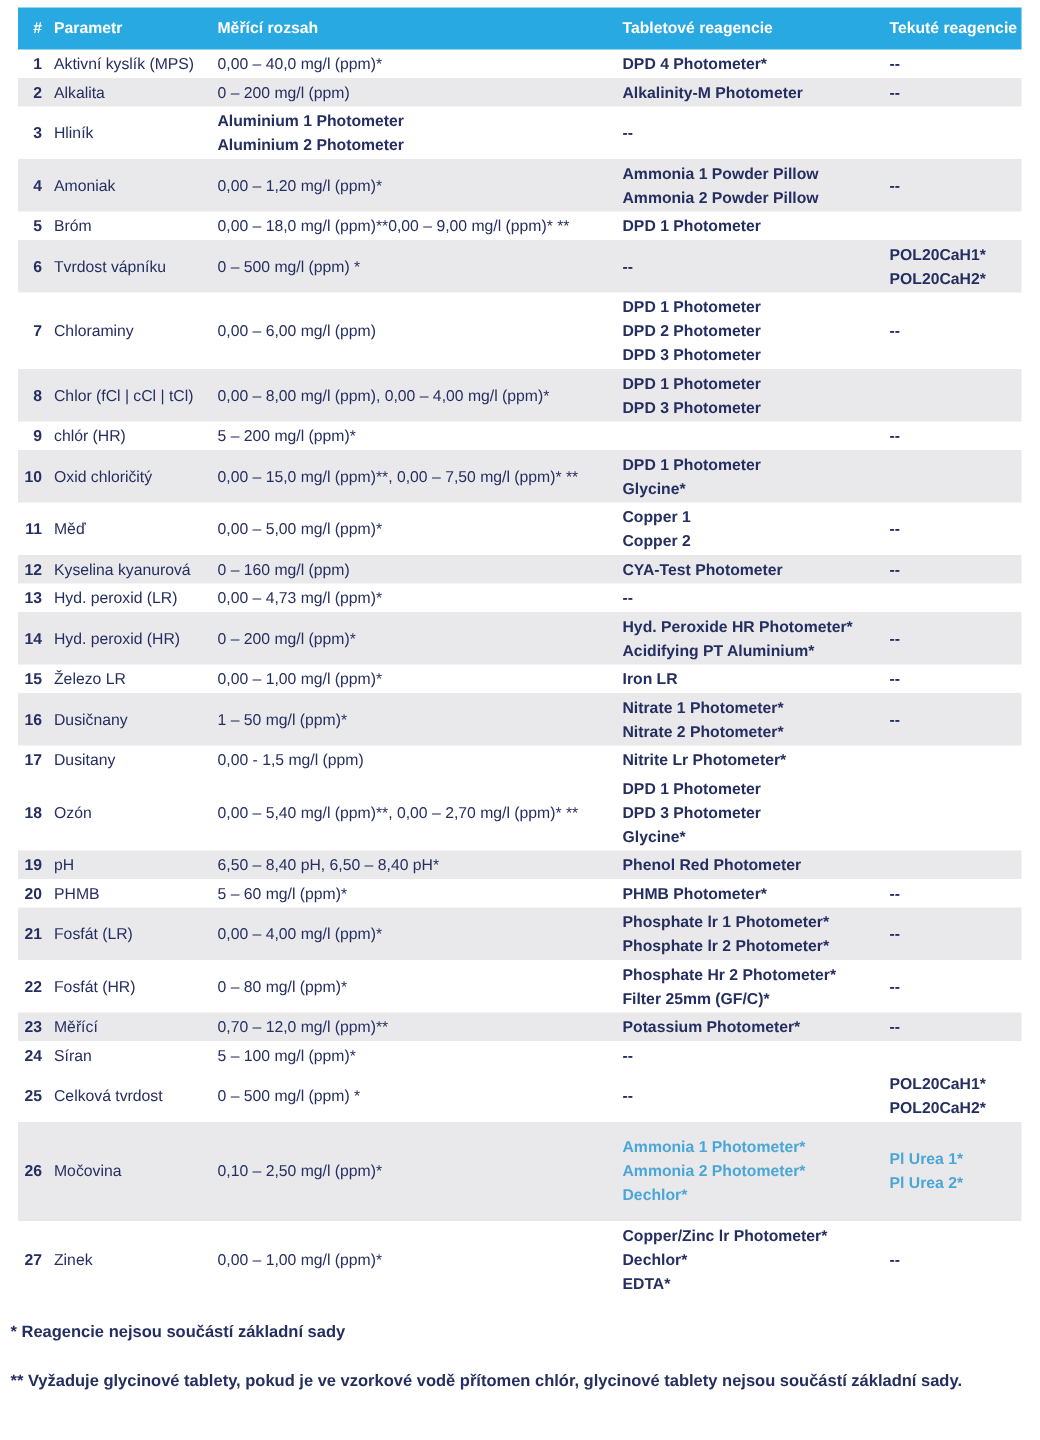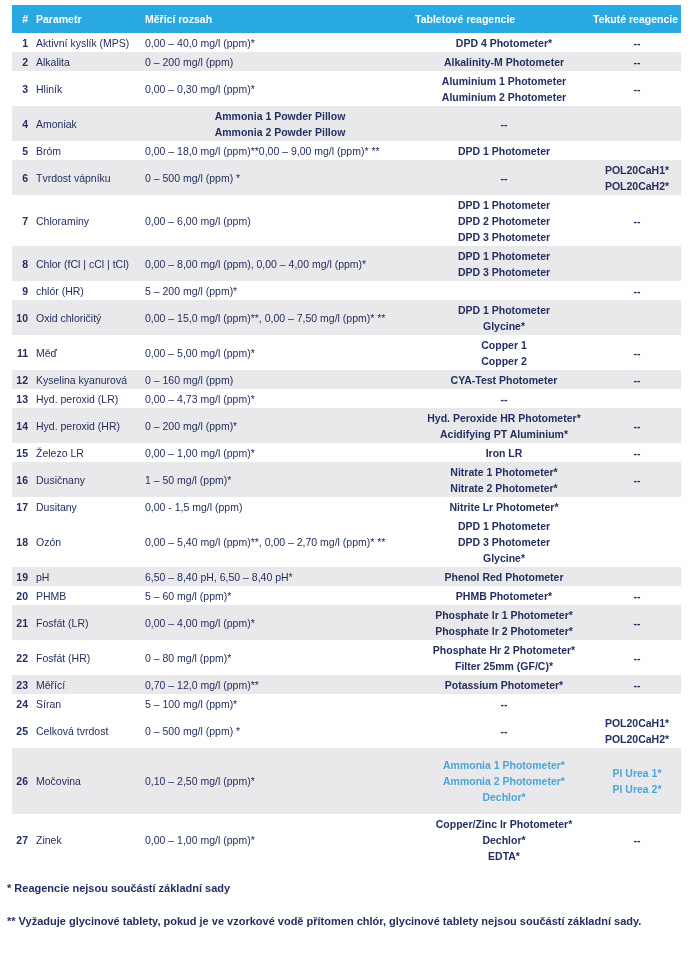--- a/index.html
+++ b/index.html
@@ -49,21 +49,20 @@
     padding-right: 8px;
     align-self: center;
   }
   .cell-param, .cell-range {
     font-weight: 400;
     align-self: center;
   }
   .cell-tablet, .cell-liquid {
     font-weight: 700;
     align-self: center;
-    text-align: center;
   }
   .tbl-row.highlight .cell-tablet .line,
   .tbl-row.highlight .cell-liquid .line {
     color: #4ba6d8;
   }
   .footnotes {
     margin: 16px 12px 0 7px;
   }
   .footnote {
     font-size: 11px;
@@ -107,33 +106,33 @@
             <div class="line">Alkalinity-M Photometer</div>
           </div>
     <div class="cell-liquid">
             <div class="line">--</div>
           </div>
   </div>
 
   <div class="grid tbl-row" data-row="3">
     <div class="cell-num">3</div>
     <div class="cell-param">Hliník</div>
-    <div class="cell-range">0,00 – 0,30 mg/l (ppm)*</div>
     <div class="cell-tablet">
             <div class="line">Aluminium 1 Photometer</div>
             <div class="line">Aluminium 2 Photometer</div>
           </div>
     <div class="cell-liquid">
             <div class="line">--</div>
           </div>
   </div>
 
   <div class="grid tbl-row shaded" data-row="4">
     <div class="cell-num">4</div>
     <div class="cell-param">Amoniak</div>
+    <div class="cell-range">0,00 – 1,20 mg/l (ppm)*</div>
     <div class="cell-tablet">
             <div class="line">Ammonia 1 Powder Pillow</div>
             <div class="line">Ammonia 2 Powder Pillow</div>
           </div>
     <div class="cell-liquid">
             <div class="line">--</div>
           </div>
   </div>
 
   <div class="grid tbl-row" data-row="5">

